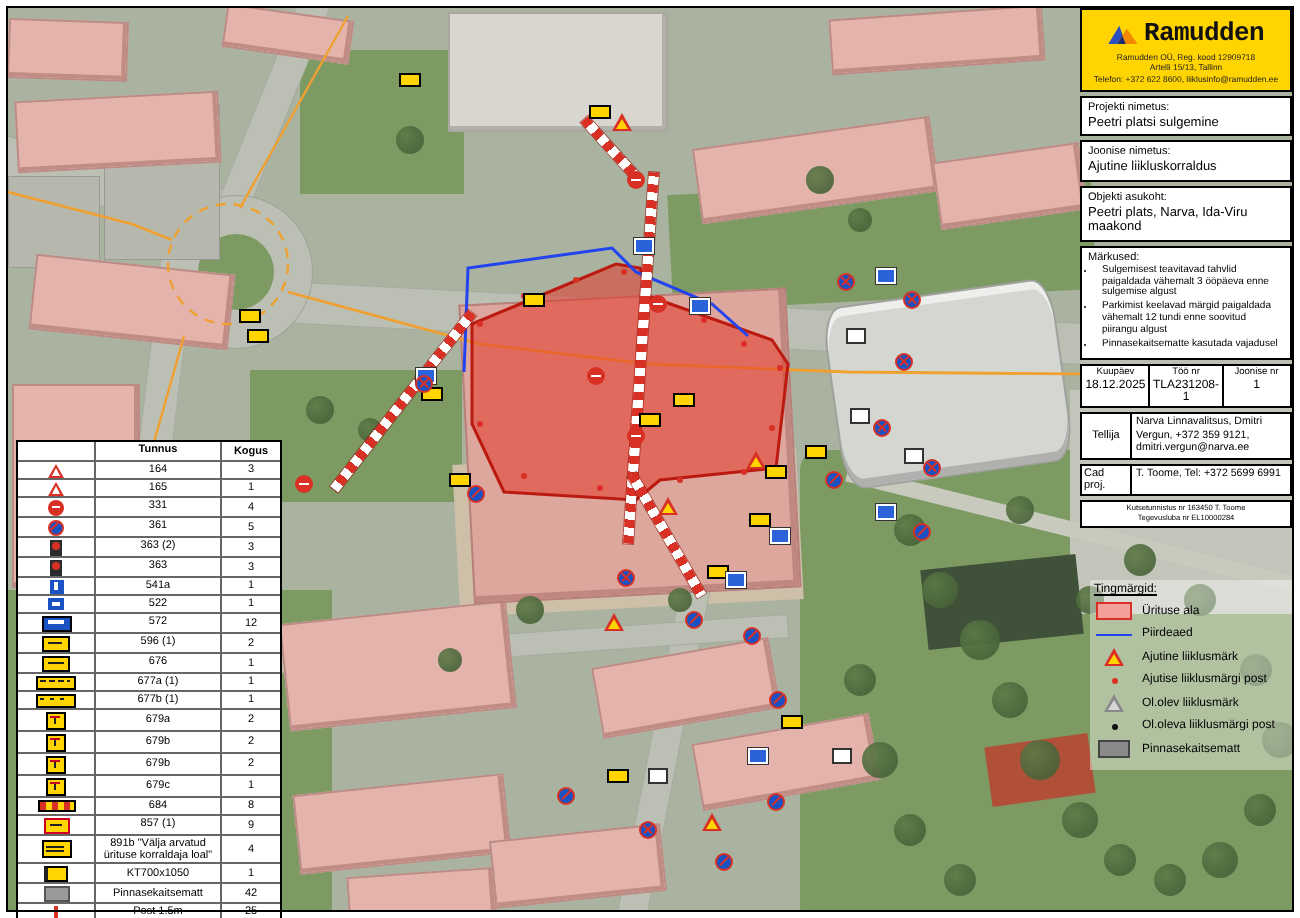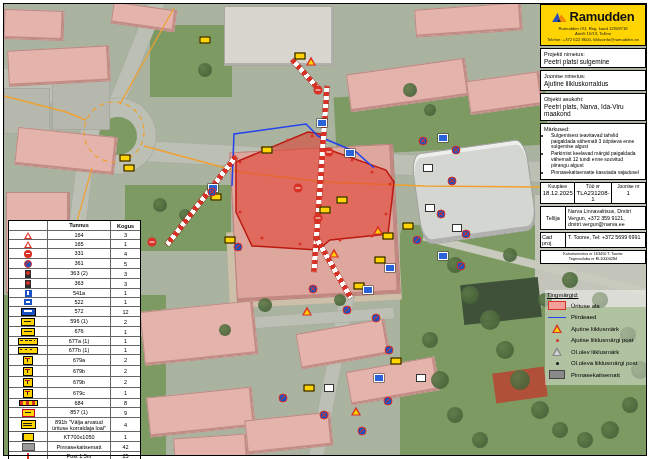--- a/index.html
+++ b/index.html
@@ -74,21 +74,21 @@
   .ic-yellow-text-plate::after{content:"";position:absolute;left:1.6px;top:1.6px;width:9px;height:3.4px;background:repeating-linear-gradient(0deg,#222 0 .9px,transparent .9px 2.2px);}
   .ic-kt-board{width:9px;height:6px;background:#ffd400;border:.5px solid #000;border-left:2.5px solid #222;}
   .ic-gray-mat{width:11px;height:6px;background:#9a9a9a;border:.5px solid #555;}
   .ic-post-red{width:2px;height:7px;background:#d93025;}
   
   .panel{position:absolute;left:540px;top:4px;width:106px;z-index:50;}
   .pbox{border:1px solid #000;background:#fff;padding:2px 3px;margin-bottom:2px;box-sizing:border-box;}
   .plab{font-size:5.5px;color:#000;}
   .pval{font-size:6.5px;margin-top:1px;line-height:1.15;}
   .logo{background:#ffd400;border:1px solid #000;text-align:center;padding:4px 2px 3px;margin-bottom:2px;}
-  .logorow{display:flex;align-items:center;justify-content:center;gap:3px;}
+  .logorow{display:flex;align-items:center;justify-content:center;gap:3px;font-family:Liberation Mono, monospace;}
   .logoname{font-size:13px;font-weight:bold;letter-spacing:-.3px;color:#111;}
   .logosub{font-size:4.2px;line-height:1.25;margin-top:2px;color:#222;}
   .notes ul{margin:1px 0 0 7px;padding:0;font-size:5px;line-height:1.18;}
   .notes li{margin-bottom:1px;}
   .meta{display:flex;border:1px solid #000;background:#fff;margin-bottom:2px;text-align:center;}
   .mcell{flex:1;border-right:1px solid #000;padding:1px 1px;}
   .mcell:last-child{border-right:none;}
   .mlab{font-size:4.8px;} .mv{font-size:6px;margin-top:1px;}
   .trow{display:flex;border:1px solid #000;background:#fff;margin-bottom:2px;}
   .tlab{width:22px;border-right:1px solid #000;display:flex;align-items:center;justify-content:center;font-size:5.5px;padding:1px;}

